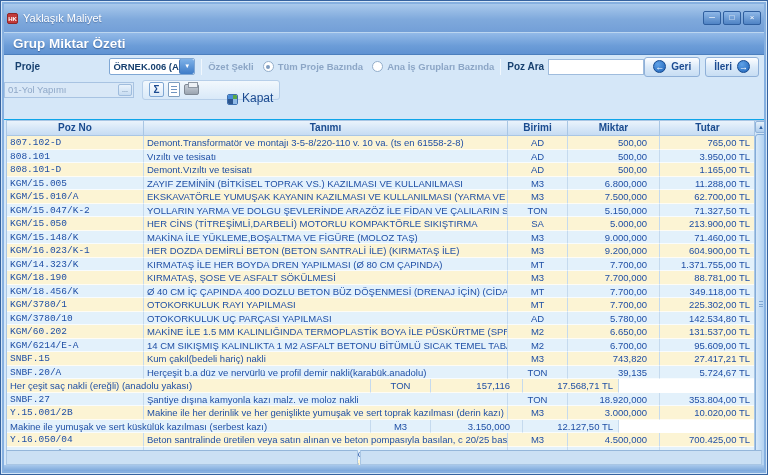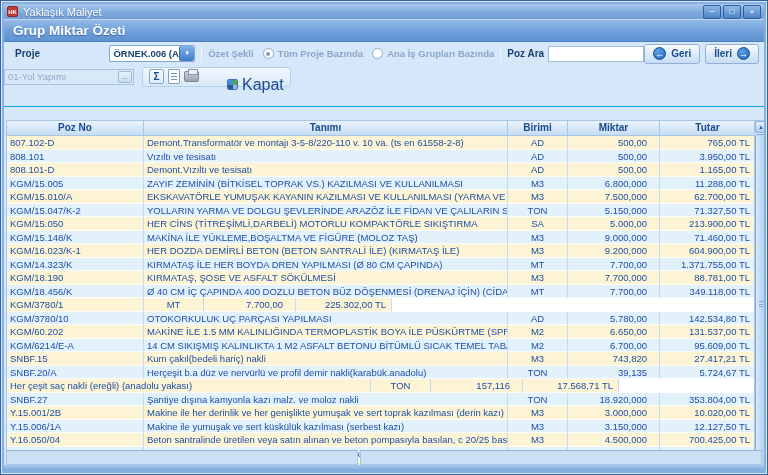--- a/index.html
+++ b/index.html
@@ -6,21 +6,21 @@
   *{box-sizing:border-box;}
   .window{
     width:768px;height:475px;position:relative;overflow:hidden;
     font-family:"Liberation Sans",sans-serif;
     border:1px solid #35629F;
     background:#D5E7F8;
   }
   .frame{position:absolute;inset:1px;border:2px solid #86B0E0;background:#D5E7F8;overflow:hidden;}
 
   
-  .titlebar{height:15px;display:flex;align-items:center;padding:0 3px;
+  .titlebar{height:28px;display:flex;align-items:center;padding:0 3px;
     background:linear-gradient(180deg,#A9C9EC 0%,#7FA9DC 55%,#739FD7 100%);}
   .app-logo{width:11px;height:11px;background:#C23A3A;border:1px solid #8F2626;border-radius:2px;
     color:#fff;font-size:6px;font-weight:bold;line-height:10px;text-align:center;margin-right:5px;}
   .app-title{color:#fff;font-size:11px;text-shadow:0 1px 1px rgba(30,60,110,.45);}
   .win-btns{margin-left:auto;display:flex;gap:2px;}
   .win-btn{width:18px;height:14px;border:1px solid #2F5F9F;border-radius:2px;color:#fff;
     background:linear-gradient(180deg,#8FB8E8,#4F83C4);font-size:8px;line-height:12px;text-align:center;}
 
   
   .page-header{height:23px;display:flex;align-items:center;padding-left:9px;
@@ -58,41 +58,41 @@
   .toolbar{height:20px;margin-left:8px;border:1px solid #B7CFE9;border-radius:3px;display:flex;align-items:center;
     background:linear-gradient(180deg,#F2F8FD,#D9E9F8);padding:0 6px;}
   .tbtn{width:15px;height:15px;border:1px solid #7FA7D4;border-radius:2px;margin-right:4px;
     background:linear-gradient(180deg,#FBFDFF,#DCEAF8);font-size:10px;font-weight:bold;color:#1B4A90;
     text-align:center;line-height:13px;}
   .doc-icon{width:12px;height:15px;background:#fff;border:1px solid #7F9FC0;border-radius:1px;margin-right:4px;position:relative;}
   .doc-icon::after{content:"";position:absolute;left:2px;top:3px;width:6px;height:7px;
     background:repeating-linear-gradient(180deg,#6F94C0 0 1px,transparent 1px 3px);}
   .printer-icon{width:15px;height:11px;background:linear-gradient(180deg,#C8CFD8,#9AA4B0);border:1px solid #7E8894;border-radius:2px;margin-right:4px;position:relative;}
   .printer-icon::before{content:"";position:absolute;left:3px;top:-3px;width:8px;height:4px;background:#EDF1F5;border:1px solid #8E98A4;}
-  .kapat{display:flex;align-items:center;gap:4px;margin-left:24px;font-size:16px;color:#1B4A90;margin-top:16px;}
+  .kapat{display:flex;align-items:flex-end;gap:4px;margin-left:24px;font-size:12px;color:#1B4A90;margin-top:16px;}
   .kapat-icon{width:11px;height:11px;border:1px solid #3E6FAE;border-radius:2px;overflow:hidden;display:grid;grid-template-columns:1fr 1fr;grid-template-rows:1fr 1fr;}
   .kapat-icon i:nth-child(1){background:#4A8BD6;}
   .kapat-icon i:nth-child(2){background:#58A847;}
   .kapat-icon i:nth-child(3){background:#2C568F;}
   .kapat-icon i:nth-child(4){background:#8FB9E6;}
 
   
   .table{position:absolute;left:2px;top:88px;width:762px;height:367px;
     border:1px solid #A9C6E4;background:#fff;overflow:hidden;margin-top:28px;}
   .thead{display:flex;height:15px;
     background:linear-gradient(180deg,#EAF3FC,#C6DCF3);border-bottom:1px solid #A9C6E4;}
   .hcell{font-size:10px;font-weight:bold;color:#1A4B8F;text-align:center;line-height:14px;
     border-right:1px solid #A9C6E4;overflow:hidden;}
   .tbody{position:absolute;left:0;top:15px;right:13px;bottom:0;}
   .trow{display:flex;height:13.5px;}
   .trow.odd .cell{background:#FCF4D4;}
   .trow.even .cell{background:#E3F1FB;}
   .cell{font-size:9.5px;color:#1F4FA5;line-height:13px;padding:0 3px;white-space:nowrap;overflow:hidden;
     border-right:1px solid #C5DAEE;border-bottom:1px solid rgba(255,255,255,.75);}
-  .c0{width:137px;flex:none;}
+  .c0{width:137px;flex:none;font-family:Liberation Mono, monospace;}
   .c1{width:364px;flex:none;}
   .c2{width:60px;flex:none;text-align:center;}
   .c3{width:92px;flex:none;text-align:right;padding-right:12px;}
   .c4{width:96px;flex:none;text-align:right;padding-right:5px;}
   .hc0{width:137px;}.hc1{width:364px;}.hc2{width:60px;}.hc3{width:92px;}.hc4{width:96px;}
 
   
   .scroll{position:absolute;top:0;right:0;width:13px;bottom:0;background:#D3E6F7;border-left:1px solid #A9C6E4;
     display:flex;flex-direction:column;}
   .sbtn{height:12px;flex:none;background:linear-gradient(180deg,#E4F0FB,#AFCDEC);border:1px solid #8FB2DA;
@@ -266,20 +266,21 @@
           </div>
           <div class="trow even">
             <div class="cell c0">KGM/18.456/K</div>
             <div class="cell c1">Ø 40 CM İÇ ÇAPINDA 400 DOZLU BETON BÜZ DÖŞENMESİ (DRENAJ İÇİN) (CİDAR KALINLIĞI 5,5 CM)</div>
             <div class="cell c2">MT</div>
             <div class="cell c3">7.700,00</div>
             <div class="cell c4">349.118,00 TL</div>
           </div>
           <div class="trow odd">
             <div class="cell c0">KGM/3780/1</div>
+            <div class="cell c1">OTOKORKULUK RAYI YAPILMASI</div>
             <div class="cell c2">MT</div>
             <div class="cell c3">7.700,00</div>
             <div class="cell c4">225.302,00 TL</div>
           </div>
           <div class="trow even">
             <div class="cell c0">KGM/3780/10</div>
             <div class="cell c1">OTOKORKULUK UÇ PARÇASI YAPILMASI</div>
             <div class="cell c2">AD</div>
             <div class="cell c3">5.780,00</div>
             <div class="cell c4">142.534,80 TL</div>
@@ -326,21 +327,20 @@
             <div class="cell c4">353.804,00 TL</div>
           </div>
           <div class="trow odd">
             <div class="cell c0">Y.15.001/2B</div>
             <div class="cell c1">Makine ile her derinlik ve her genişlikte yumuşak ve sert toprak kazılması (derin kazı)</div>
             <div class="cell c2">M3</div>
             <div class="cell c3">3.000,000</div>
             <div class="cell c4">10.020,00 TL</div>
           </div>
           <div class="trow even">
-            <div class="cell c0">Y.15.006/1A</div>
             <div class="cell c1">Makine ile yumuşak ve sert küskülük kazılması (serbest kazı)</div>
             <div class="cell c2">M3</div>
             <div class="cell c3">3.150,000</div>
             <div class="cell c4">12.127,50 TL</div>
           </div>
           <div class="trow odd">
             <div class="cell c0">Y.16.050/04</div>
             <div class="cell c1">Beton santralinde üretilen veya satın alınan ve beton pompasıyla basılan, c 20/25 basınç dayanım sınıfında beton dö</div>
             <div class="cell c2">M3</div>
             <div class="cell c3">4.500,000</div>

